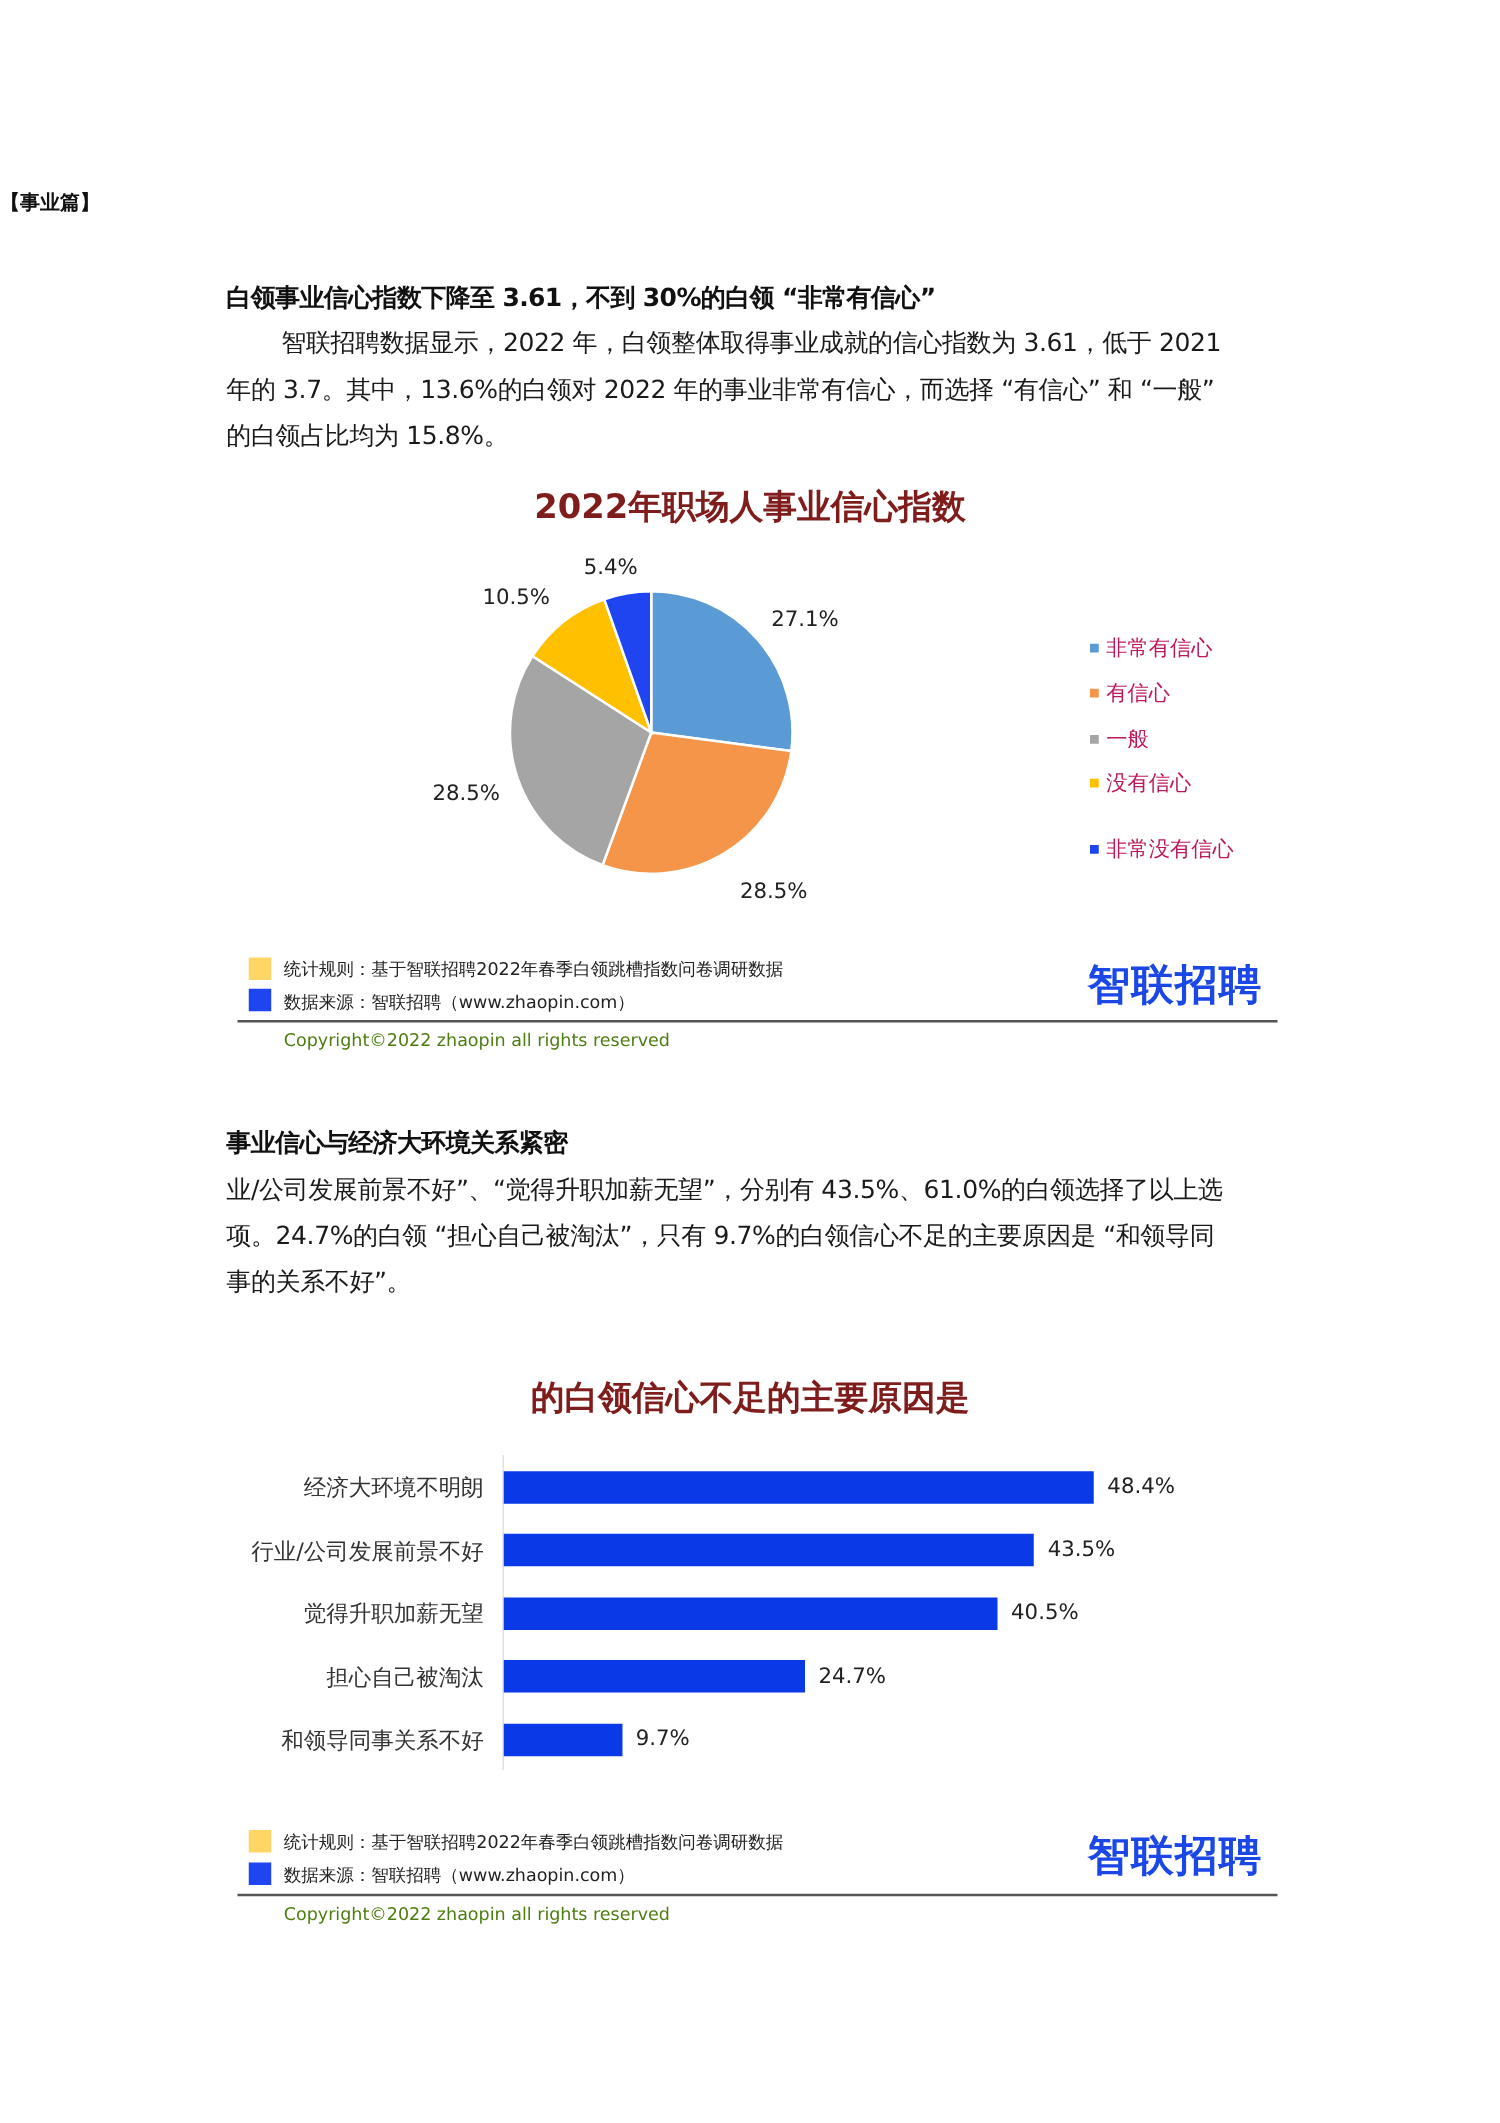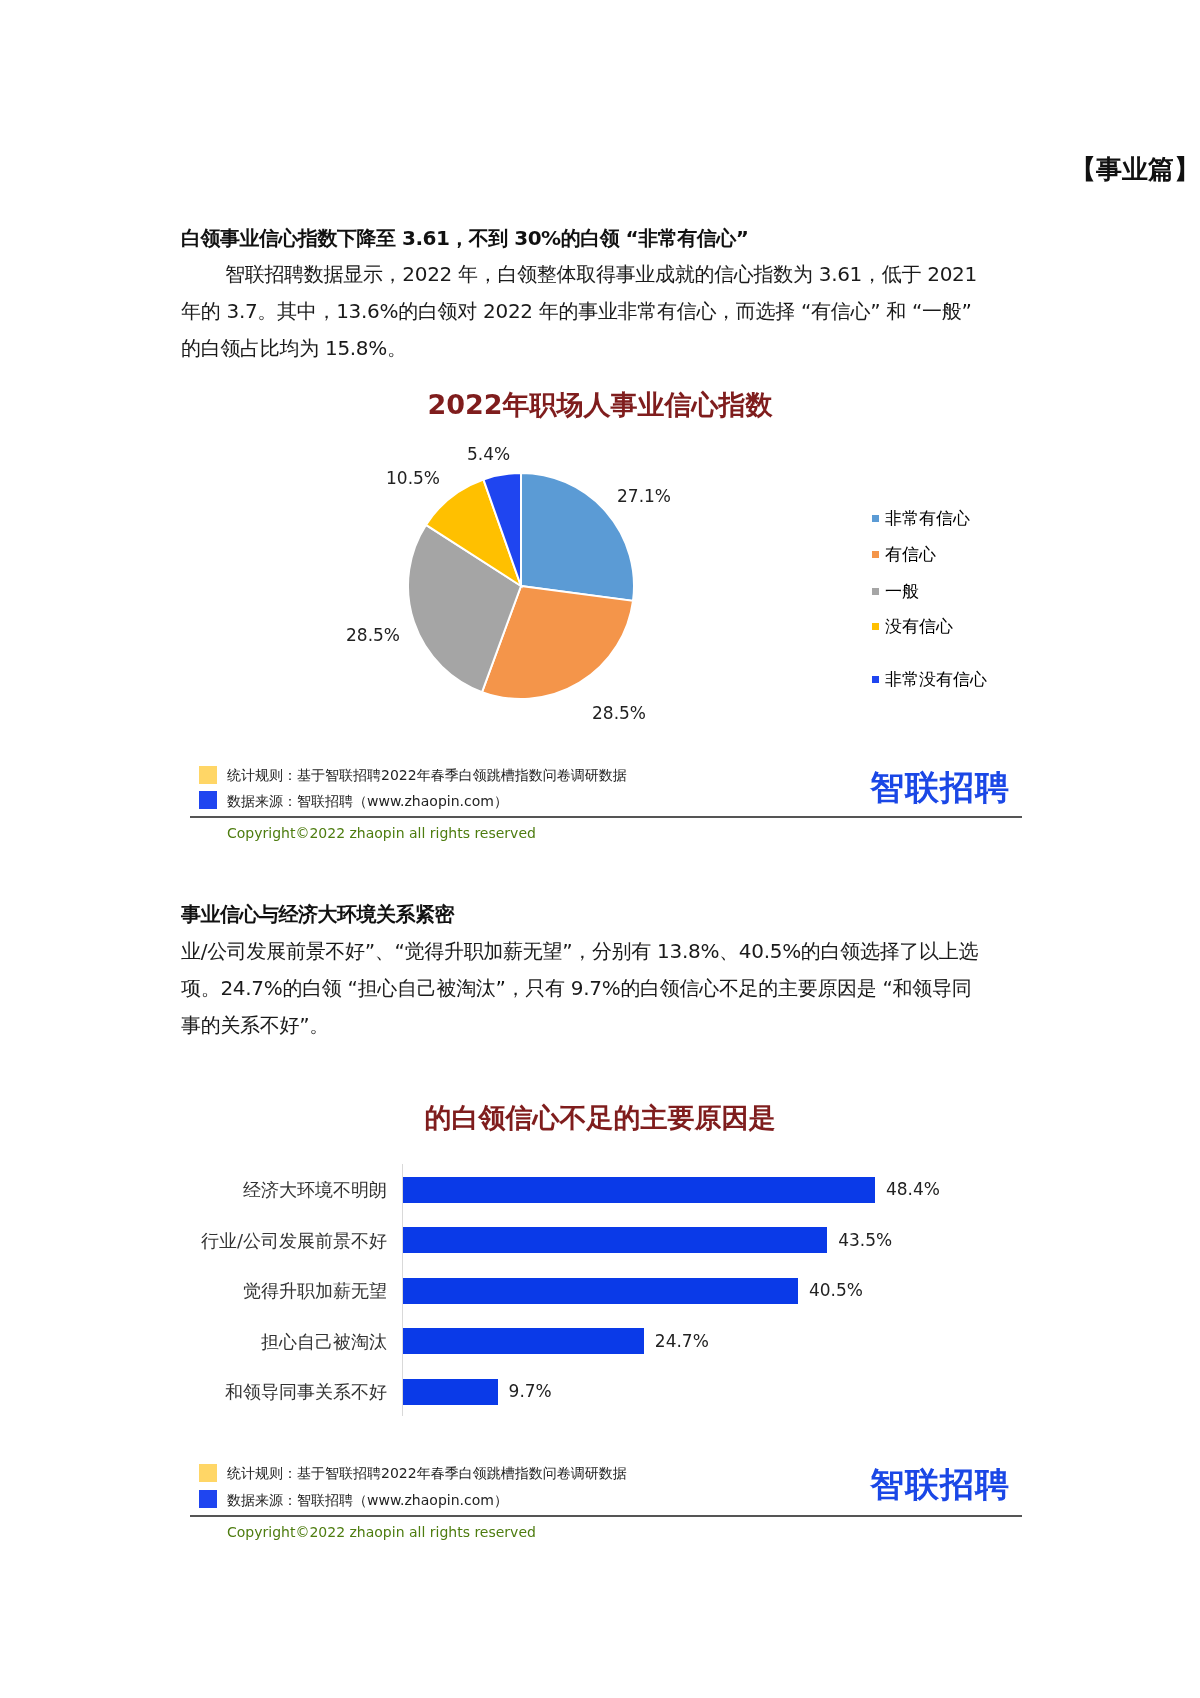--- a/index.html
+++ b/index.html
@@ -1,26 +1,26 @@
 <!DOCTYPE html>
 <html><head>
 <meta charset="utf-8">
 <style>
   html, body { margin:0; padding:0; background:#ffffff; }
   body { width:1200px; height:1698px; position:relative; overflow:hidden;
          font-family:"DejaVu Sans","Liberation Sans",sans-serif; color:#111; }
   .abs { position:absolute; }
-  .section-tag { left:0; width:1200px; top:152px; text-align:right; font-size:26px; font-weight:bold; }
+  .section-tag { left:0; width:1200px; top:152px; text-align:left; font-size:16px; font-weight:bold; }
   .h2 { left:181px; font-size:20px; font-weight:bold; letter-spacing:-0.5px; white-space:nowrap; }
   .para { left:181px; width:844px; font-size:20px; line-height:37px; color:#1a1a1a; letter-spacing:-0.3px; }
   .para .line { display:block; white-space:nowrap; }
   .para .indent { padding-left:44px; }
   .chart-title { left:0; width:1200px; text-align:center; font-size:27px; font-weight:bold; color:#7f1d1d; }
   .pie-label { font-size:17px; color:#222; white-space:nowrap; }
-  .legend-row { left:872px; font-size:17px; color:#000000; display:flex; align-items:center; white-space:nowrap; }
+  .legend-row { left:872px; font-size:17px; color:#be185d; display:flex; align-items:center; white-space:nowrap; }
   .legend-swatch { width:7px; height:7px; margin-right:6px; }
   .footer-swatch { width:18px; height:18px; }
   .footer-text { font-size:14px; color:#222; white-space:nowrap; }
   .logo { font-size:34px; font-weight:bold; color:#1a47e6; letter-spacing:1px; white-space:nowrap; }
   .rule { height:2px; background:#555; }
   .copyright { font-size:14px; color:#4d7c0f; white-space:nowrap; }
   .bar-cat { font-size:18px; color:#333; text-align:right; white-space:nowrap; width:210px; }
   .bar { height:26px; }
   .bar-val { font-size:17px; color:#222; white-space:nowrap; }
 </style>
@@ -77,21 +77,21 @@
 <div class="abs footer-swatch" style="left:199px;top:791px;background:#1f45f0;"></div>
 <div class="abs footer-text" style="left:227px;top:793px;">数据来源：智联招聘（www.zhaopin.com）</div>
 <div class="abs logo" style="left:870px;top:765px;">
   <span>智联招聘</span>
 </div>
 <div class="abs rule" style="left:190px;width:832px;top:816px;"></div>
 <div class="abs copyright" style="left:227px;top:825px;">Copyright©2022 zhaopin all rights reserved</div>
 
 <div class="abs h2" style="top:901px;">事业信心与经济大环境关系紧密</div>
 <div class="abs para" style="top:933px;">
-  <span class="line">业/公司发展前景不好”、“觉得升职加薪无望”，分别有 13.8%、40.5%的白领选择了以上选</span>
+  <span class="line">业/公司发展前景不好”、“觉得升职加薪无望”，分别有 43.5%、61.0%的白领选择了以上选</span>
   <span class="line">项。24.7%的白领 “担心自己被淘汰”，只有 9.7%的白领信心不足的主要原因是 “和领导同</span>
   <span class="line">事的关系不好”。</span>
 </div>
 
 <div class="abs chart-title" style="top:1100px;">的白领信心不足的主要原因是</div>
 <div class="abs" style="left:402px;top:1164px;width:1px;height:252px;background:#d9d9d9;"></div>
 
 <div class="abs bar-cat" style="left:177px;top:1178px;">经济大环境不明朗</div>
 <div class="abs bar" id="bar0" style="left: 403px; top: 1177px; background: rgb(10, 58, 232); width: 471.9px;"></div>
 <div class="abs bar-val" id="val0" style="top: 1179px; left: 885.9px;">48.4%</div>

